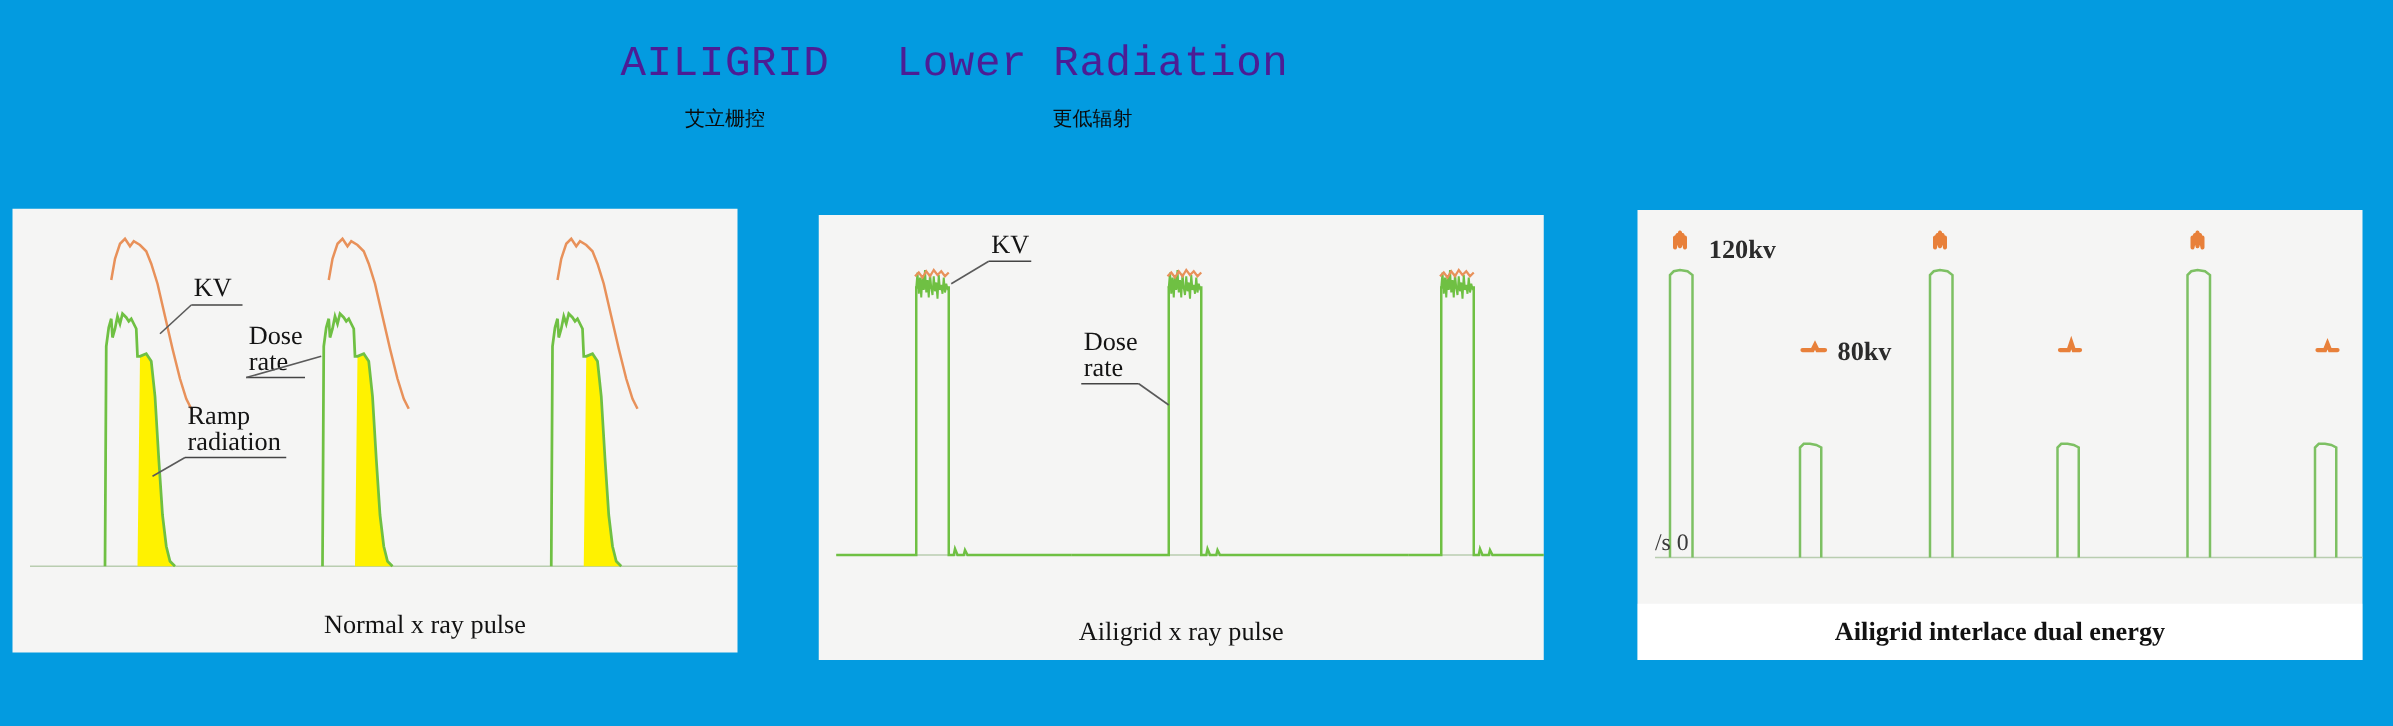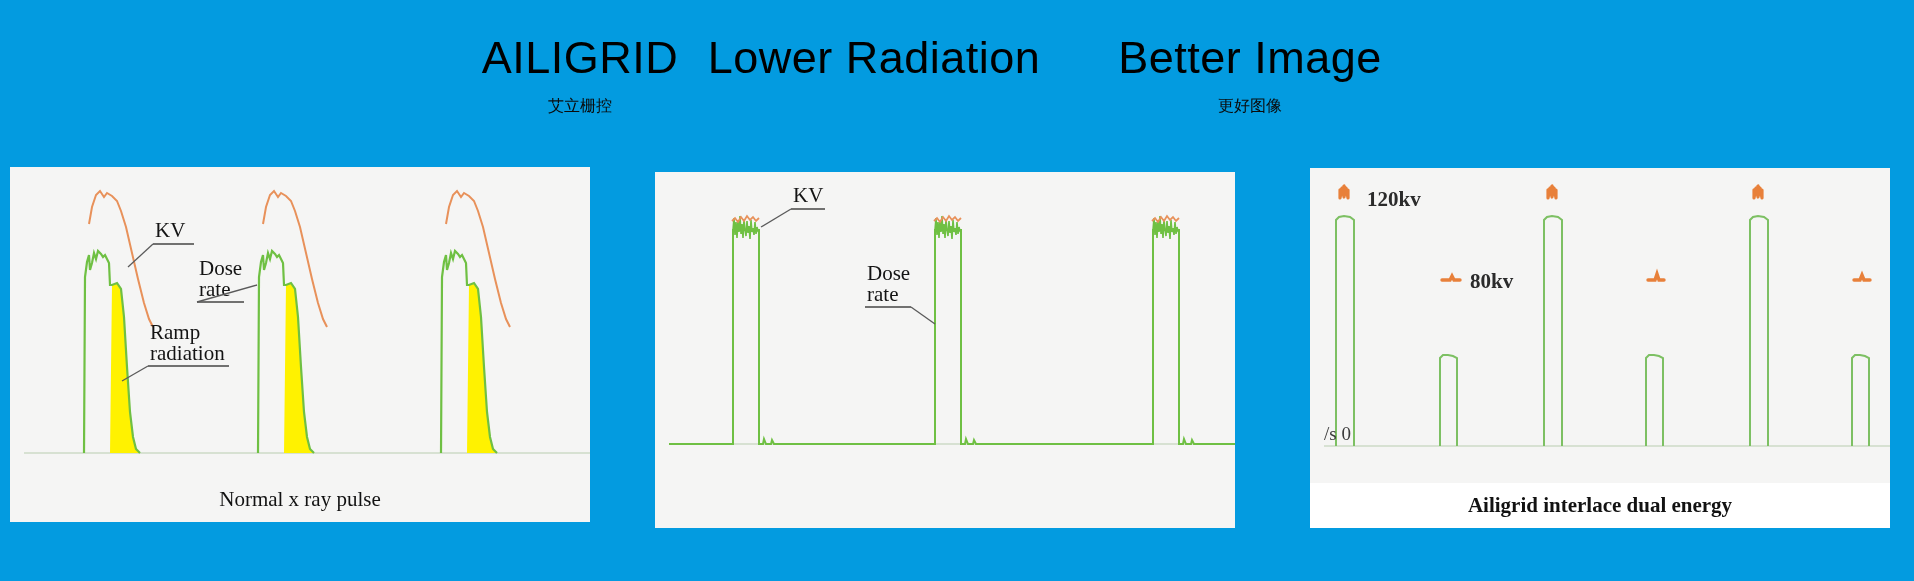--- a/index.html
+++ b/index.html
@@ -9,22 +9,22 @@
     font-family:"Liberation Serif", serif;
     overflow:hidden;
     position:relative;
   }
   
   .header{
     position:absolute;left:0;top:0;width:1914px;height:150px;
   }
   .hdr-group{position:absolute;text-align:center;}
   .hdr-en{
-    font-family:Liberation Sans, sans-serif;
-    font-size:45px;color:#000000;line-height:1.0;white-space:nowrap;
+    font-family:Liberation Mono, monospace;
+    font-size:34px;color:#4c1d95;line-height:1.0;white-space:nowrap;
     letter-spacing:0.5px;
   }
   .hdr-cn{
     font-family:"DejaVu Sans", sans-serif;
     font-size:16px;color:#0b0b0b;margin-top:16px;white-space:nowrap;
     font-weight:500;
   }
   #hdr-0{left:430px;top:35px;width:300px;}
   #hdr-1{left:684px;top:35px;width:380px;}
   #hdr-2{left:1060px;top:35px;width:380px;}
@@ -42,21 +42,21 @@
 
   .plot{position:absolute;left:0;top:0;width:100%;margin-left:12px;}
   #panel-0 .plot{height:310px;}
   #panel-1 .plot{height:310px;}
   #panel-2 .plot{height:315px;}
 
   .caption-bar{
     position:absolute;left:0;bottom:0;width:100%;
     display:flex;align-items:center;justify-content:center;
   }
-  #panel-0 .caption-bar{height:45px;}
+  #panel-0 .caption-bar{height:45px;padding-left:40px;}
   #panel-1 .caption-bar{height:46px;}
   #panel-2 .caption-bar{height:45px;}
 
   .caption{
     font-family:"Liberation Serif", serif;
     font-size:21px;color:#121212;white-space:nowrap;
   }
   .caption.bold{font-weight:bold;font-size:21px;text-align:center;}
 
   svg{display:block;}
@@ -81,26 +81,23 @@
 
 <div class="header">
 
   <div class="hdr-group" id="hdr-0">
     <div class="hdr-en">AILIGRID</div>
     <div class="hdr-cn">艾立栅控</div>
   </div>
 
   <div class="hdr-group" id="hdr-1">
     <div class="hdr-en">Lower Radiation</div>
-  </div>
-
-  <div class="hdr-group" id="hdr-2">
-    <div class="hdr-en">Better Image</div>
-    <div class="hdr-cn">更好图像</div>
-  </div>
+    <div class="hdr-cn">更低辐射</div>
+  </div>
+
 
 </div>
 
 <div class="panel" id="panel-0">
   <div class="plot">
     <svg width="580" height="310" viewBox="0 0 580 310">
 
       <line class="axis" x1="2" y1="286" x2="578" y2="286"></line>
 
       <g>
@@ -184,20 +181,23 @@
 
       <g>
         <text class="lbl" x="200" y="108">Dose</text>
         <text class="lbl" x="200" y="129">rate</text>
         <line class="underline" x1="198" y1="135" x2="244" y2="135"></line>
         <path class="leader" d="M244,135 L268,152"></path>
       </g>
 
     </svg>
   </div>
+  <div class="caption-bar">
+    <span class="caption">Ailigrid x ray pulse</span>
+  </div>
 </div>
 
 <div class="panel" id="panel-2">
   <div class="plot">
     <svg width="580" height="315" viewBox="0 0 580 315">
 
       <line class="axis" x1="2" y1="278" x2="578" y2="278"></line>
 
       <g>
         <path d="M14,278 L14,52 L17,49 L22,48 L28,49 L32,52 L32,278" fill="none" stroke="#7DC063" stroke-width="2"></path>

